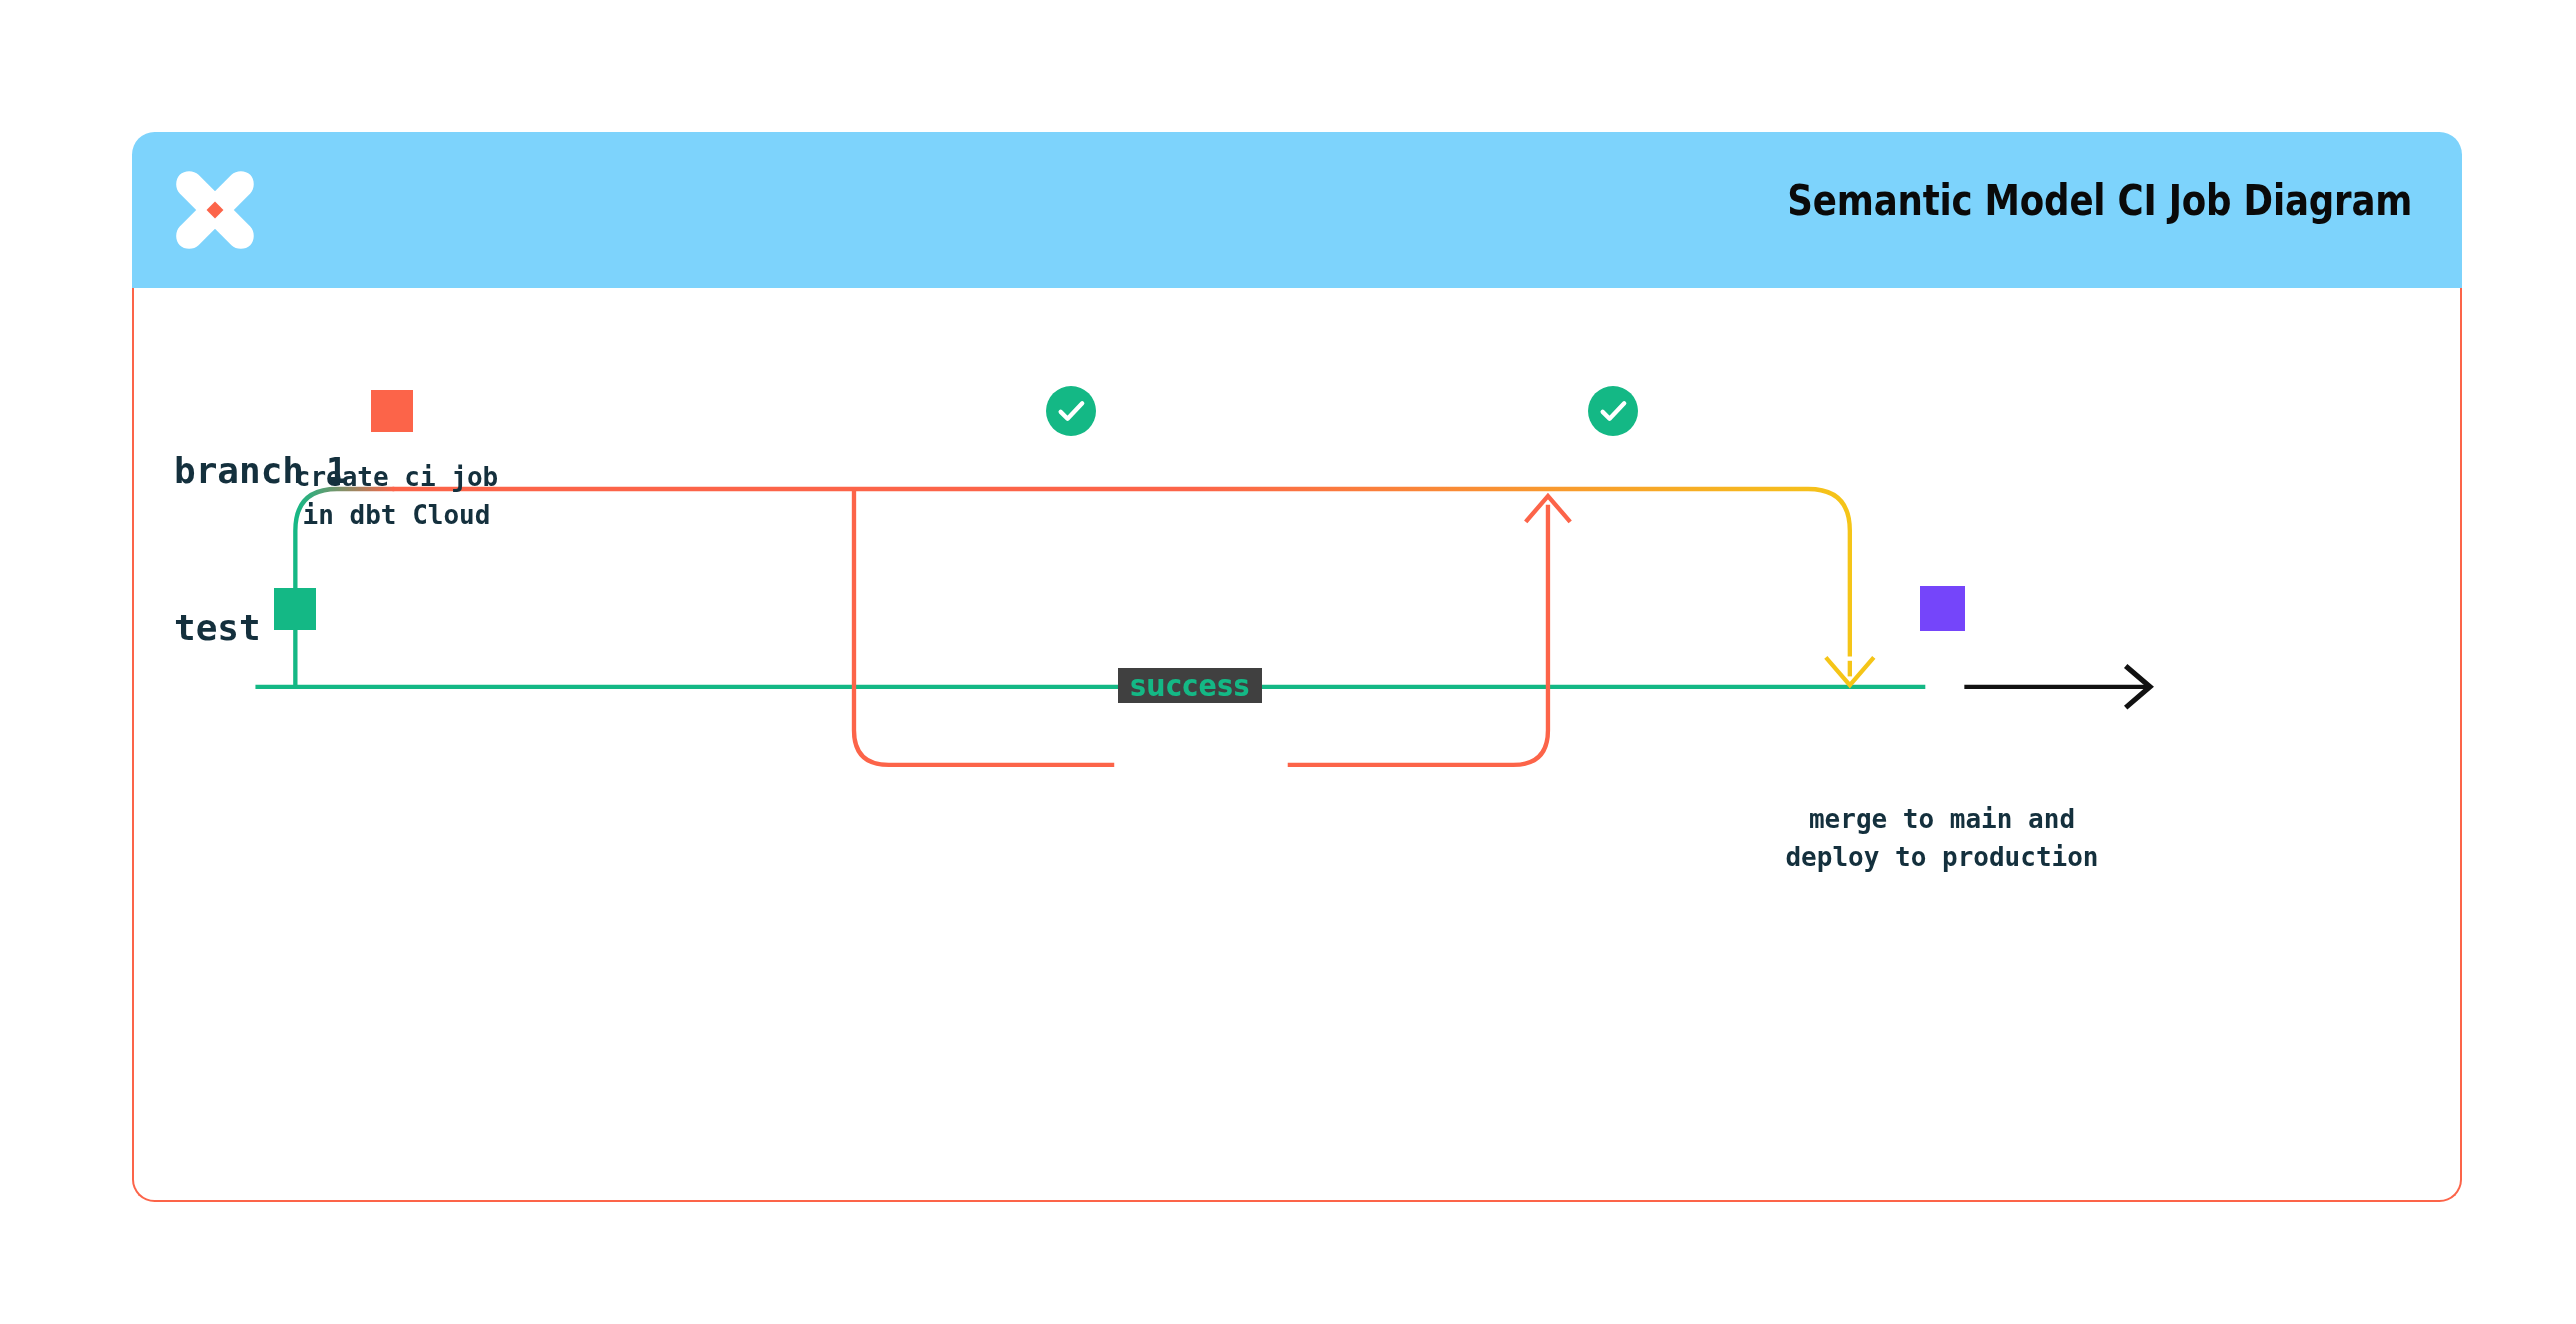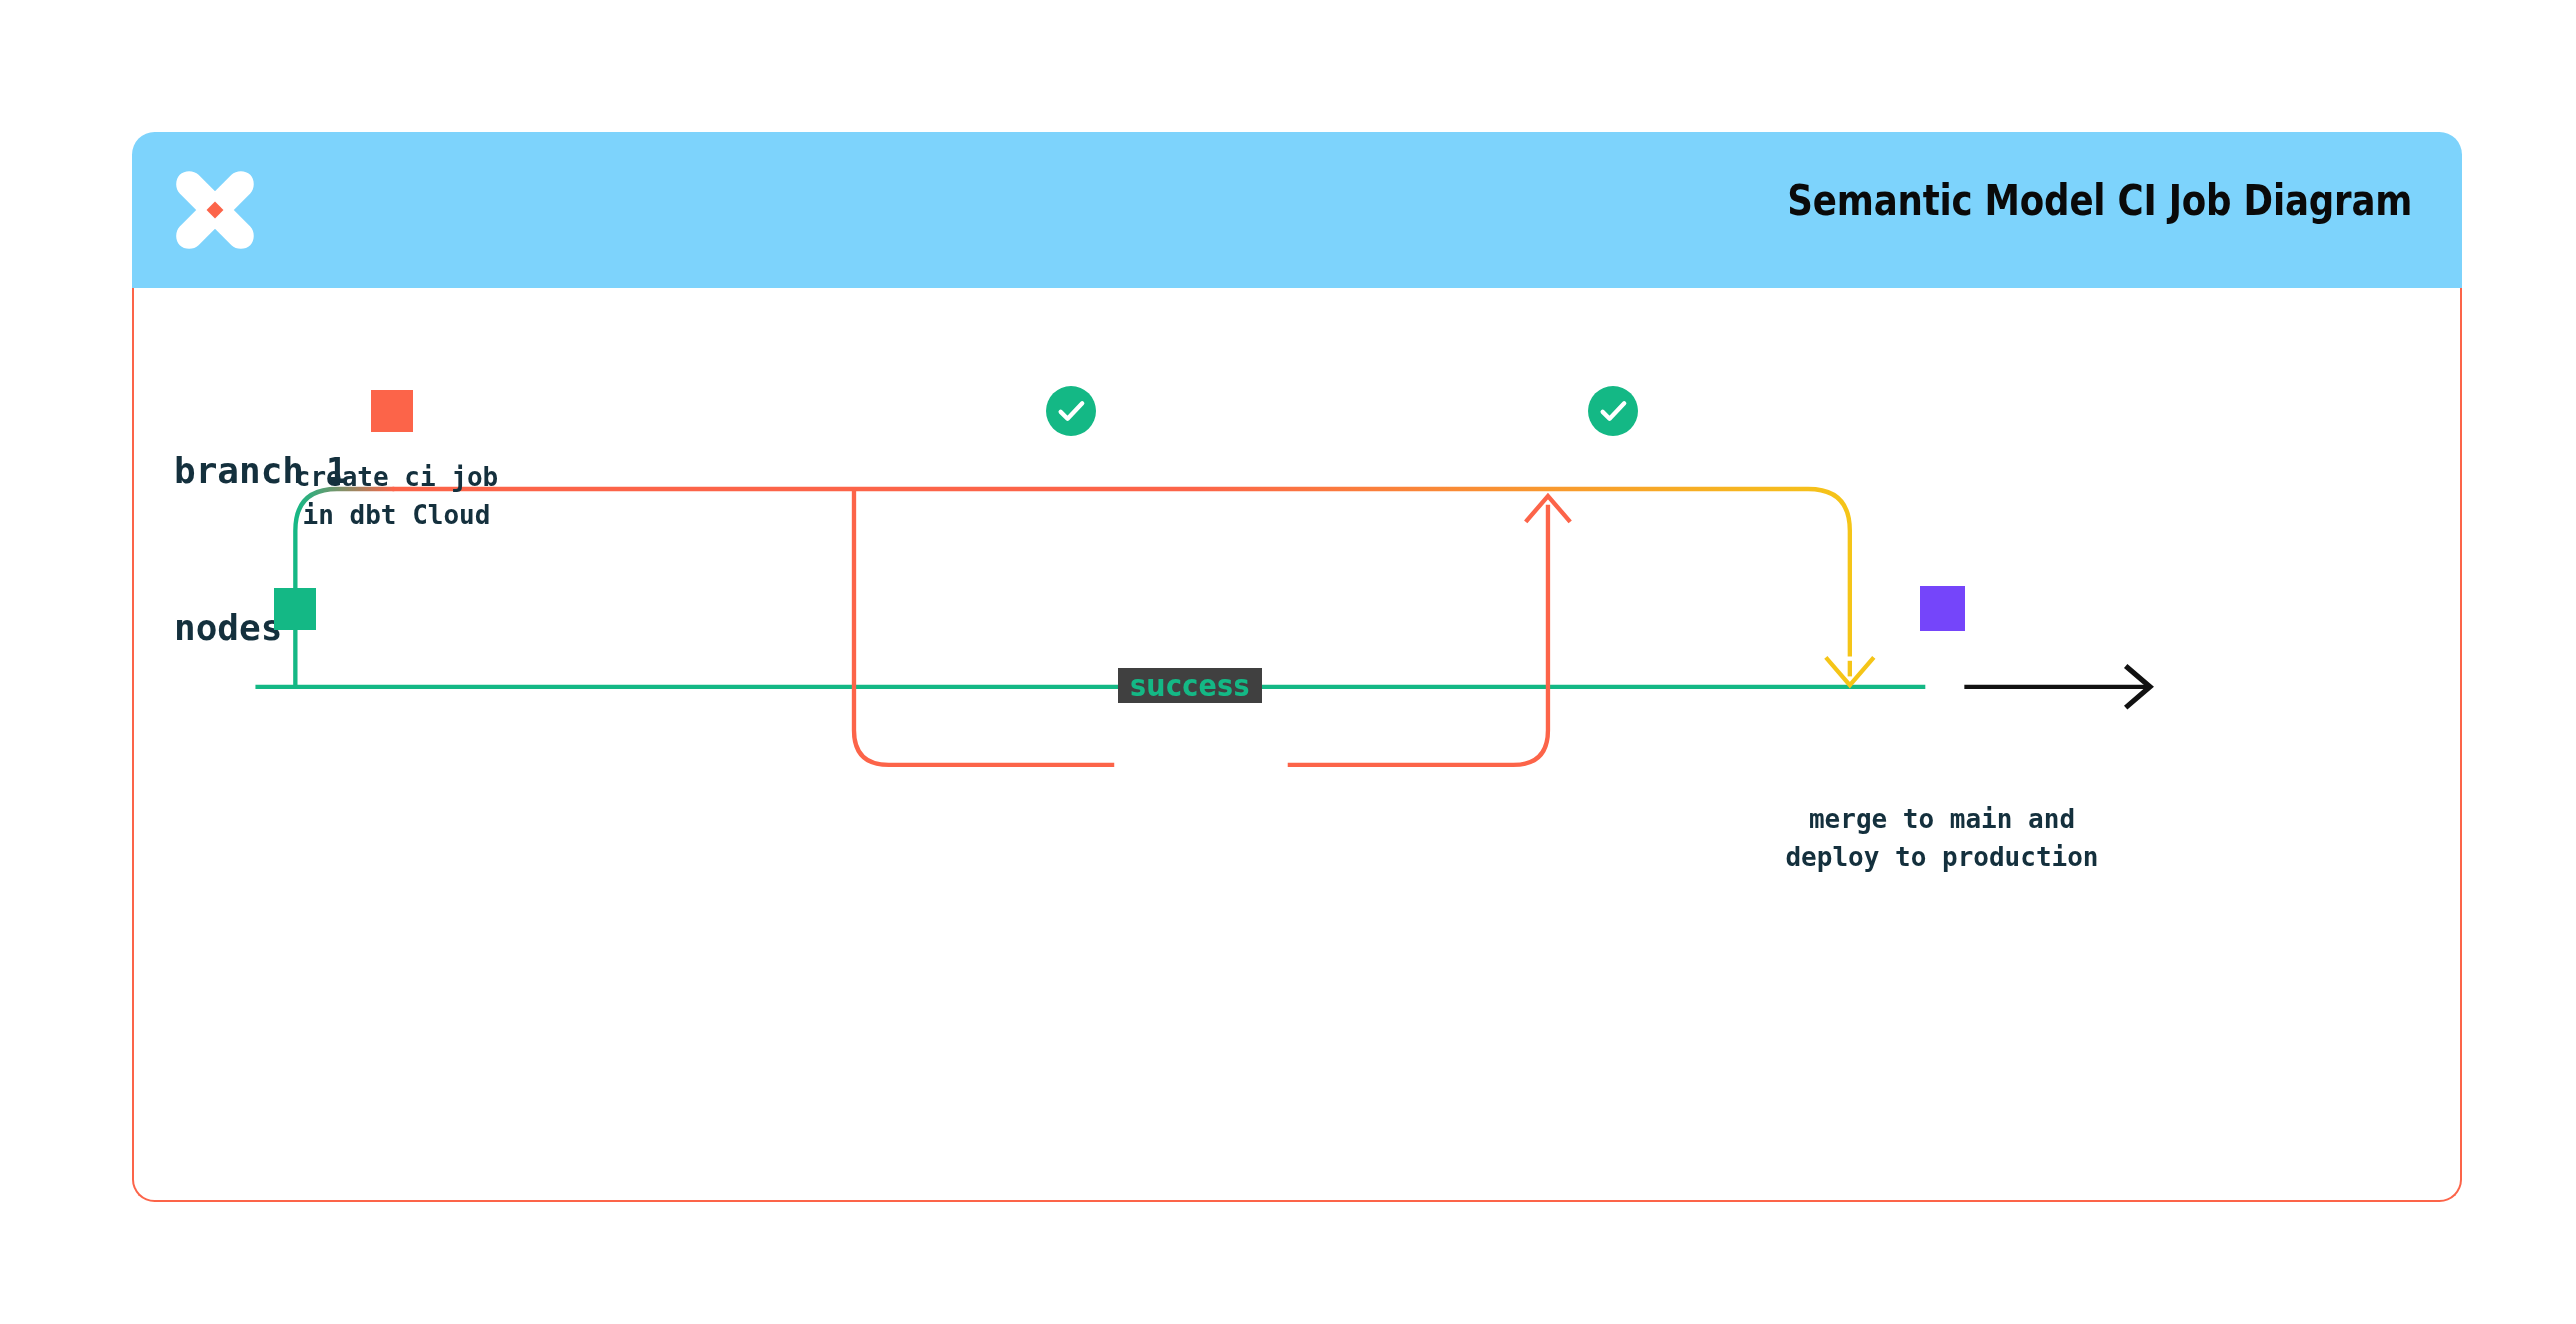--- a/index.html
+++ b/index.html
@@ -219,21 +219,21 @@
 
         <path d="M 1978 340 L 1978 358" fill="none" stroke="#F5C518" stroke-width="5"></path>
         <path d="M 1952 338 L 1978 368 L 2004 338" fill="none" stroke="#F5C518" stroke-width="5" stroke-linecap="square" stroke-linejoin="miter"></path>
 
         <path d="M 2110 370 L 2322 370" fill="none" stroke="#111111" stroke-width="5"></path>
         <path d="M 2296 346 L 2324 370 L 2296 394" fill="none" stroke="#111111" stroke-width="6" stroke-linecap="butt" stroke-linejoin="miter"></path>
       </svg>
 
       <div class="branch-name" style="left: 40px; top: 144px;">branch 1</div>
 
-      <div class="branch-name" style="left: 40px; top: 301px;">nodes</div>
+      <div class="branch-name" style="left: 40px; top: 301px;">test</div>
 
       <span class="commit-square" style="left: 161px; top: 321px;">
         <i style="background:#14B885;"></i>
       </span>
 
       <span class="commit-square" style="left: 258px; top: 123px;">
         <i style="background:#FC6449;"></i>
       </span>
 
       <span class="check-node" style="left: 937px; top: 123px;">

